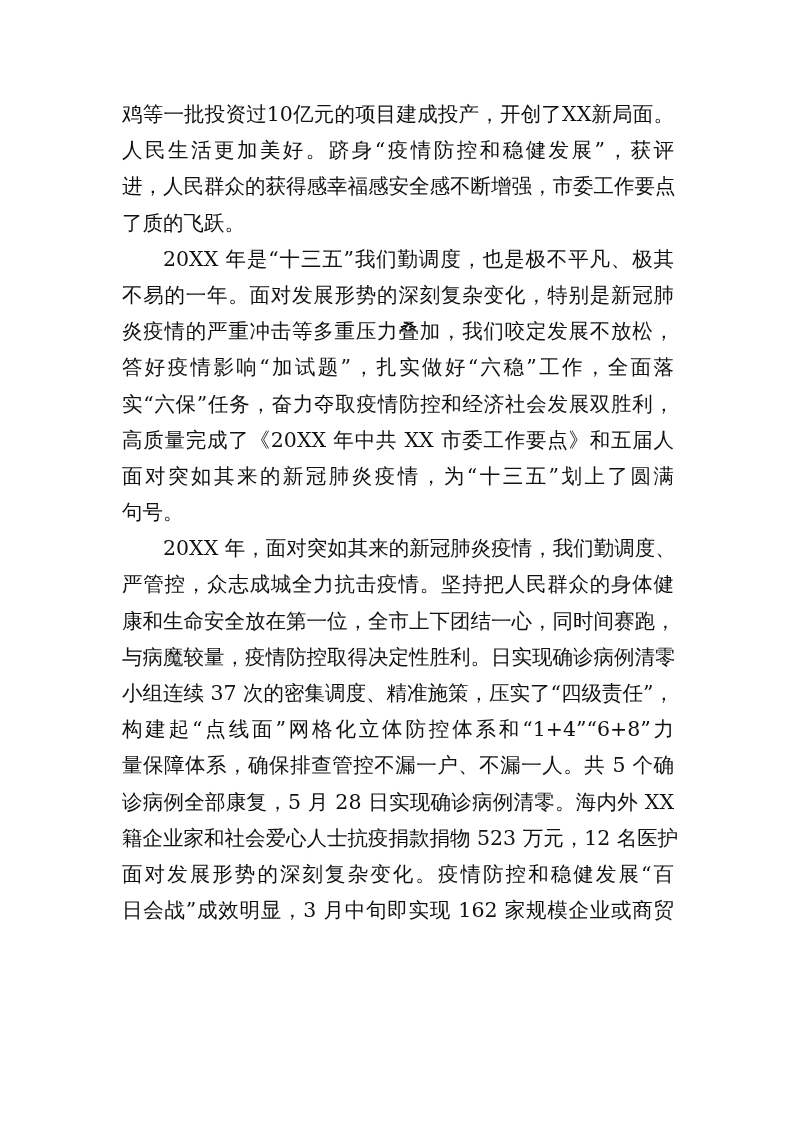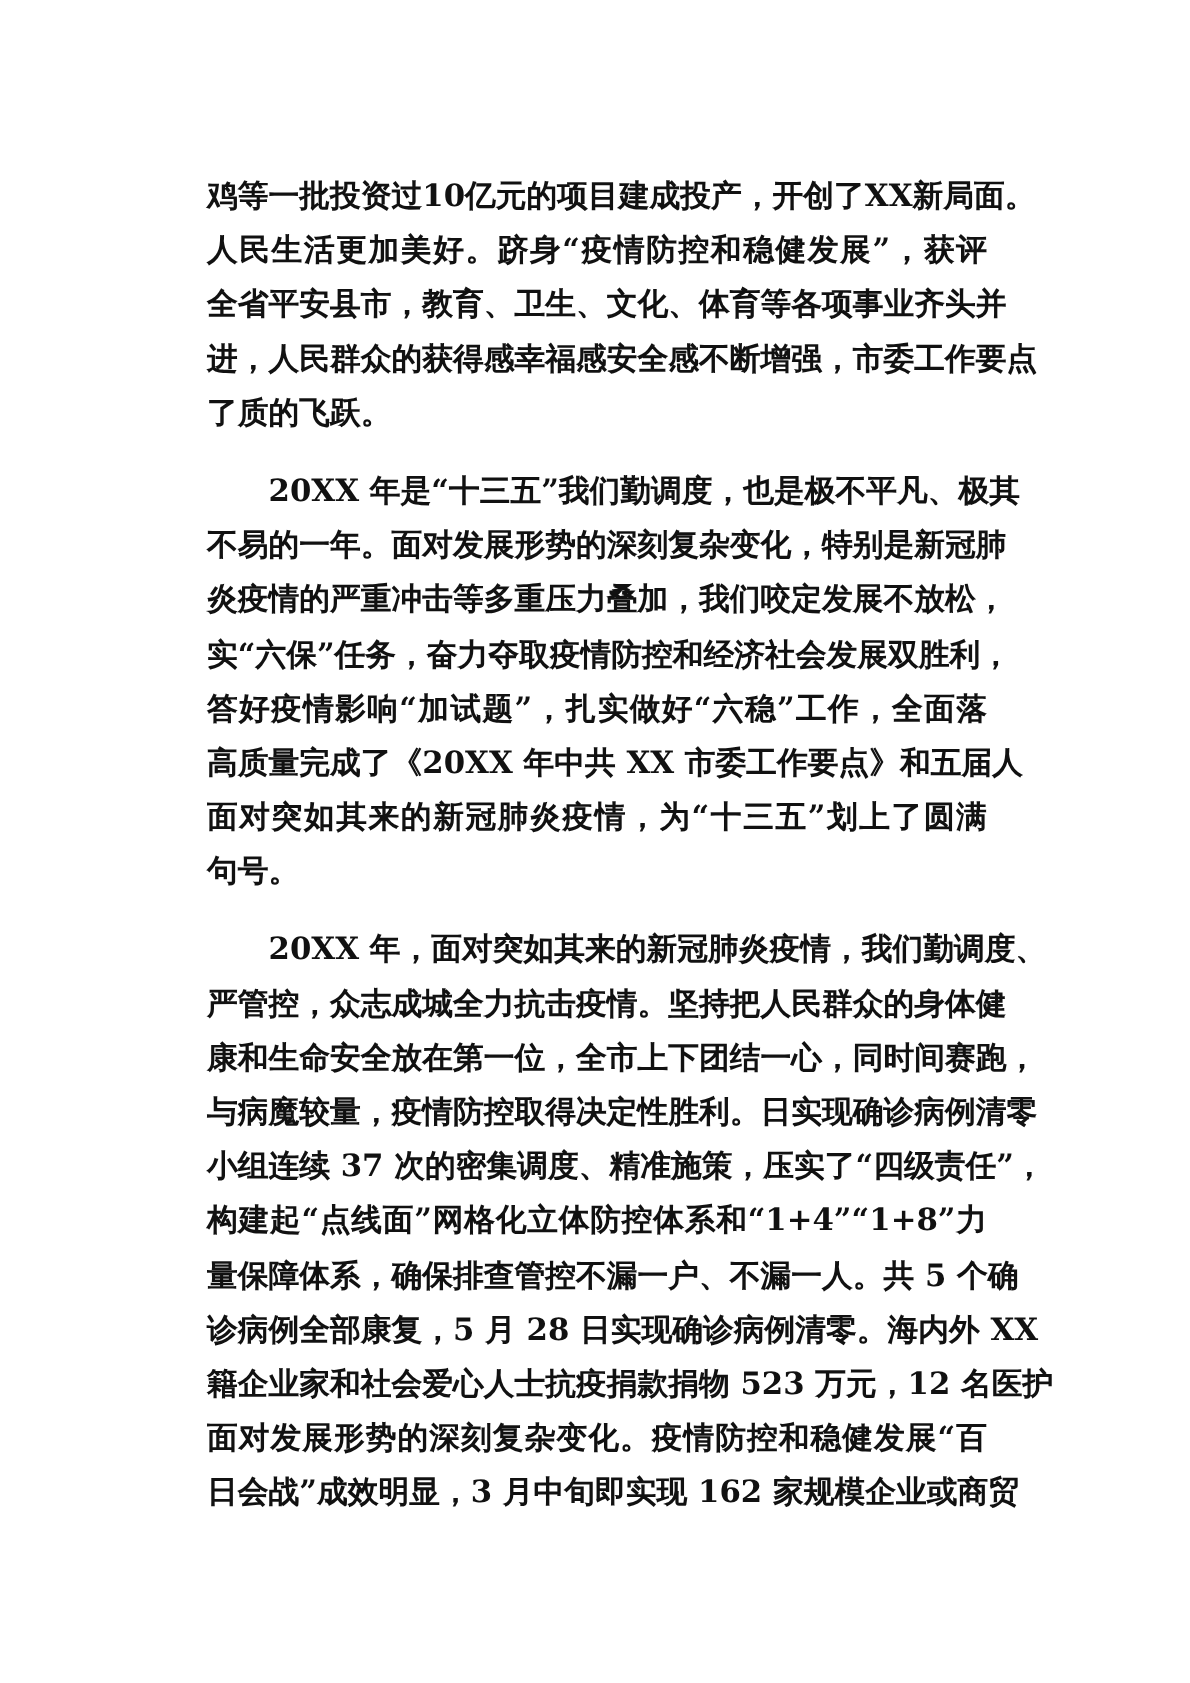--- a/index.html
+++ b/index.html
@@ -19,23 +19,22 @@
       top: 96px;
       width: 552px;
       color: #111111;
       font-family: "DejaVu Serif", "Liberation Serif", serif;
       font-size: 20.5px;
       line-height: 36.2px;
       text-align: justify;
       text-justify: inter-character;
     }
     .para {
-      margin: 16px;
+      margin: 0;
       padding: 0;
-      font-weight: bold;
     }
     .line {
       display: block;
       height: 36.2px;
       white-space: nowrap;
       text-align-last: justify;
       text-align: justify;
     }
     .line.last {
       text-align-last: left;
@@ -45,42 +44,41 @@
     }
   </style>
 </head>
 <body>
 
 <div class="page">
 
   <div class="para">
     <span class="line">鸡等一批投资过10亿元的项目建成投产，开创了XX新局面。</span>
     <span class="line">人民生活更加美好。跻身“疫情防控和稳健发展”，获评</span>
-    <span class="line">全省平安县市，教育、卫生、文化、体育等各项事业齐头并</span>
     <span class="line">进，人民群众的获得感幸福感安全感不断增强，市委工作要点</span>
     <span class="line last">了质的飞跃。</span>
   </div>
 
   <div class="para">
     <span class="line first-indent">20XX 年是“十三五”我们勤调度，也是极不平凡、极其</span>
     <span class="line">不易的一年。面对发展形势的深刻复杂变化，特别是新冠肺</span>
     <span class="line">炎疫情的严重冲击等多重压力叠加，我们咬定发展不放松，</span>
+    <span class="line">答好疫情影响“加试题”，扎实做好“六稳”工作，全面落</span>
     <span class="line">实“六保”任务，奋力夺取疫情防控和经济社会发展双胜利，</span>
-    <span class="line">答好疫情影响“加试题”，扎实做好“六稳”工作，全面落</span>
     <span class="line">高质量完成了《20XX 年中共 XX 市委工作要点》和五届人</span>
     <span class="line">面对突如其来的新冠肺炎疫情，为“十三五”划上了圆满</span>
     <span class="line last">句号。</span>
   </div>
 
   <div class="para">
     <span class="line first-indent">20XX 年，面对突如其来的新冠肺炎疫情，我们勤调度、</span>
     <span class="line">严管控，众志成城全力抗击疫情。坚持把人民群众的身体健</span>
     <span class="line">康和生命安全放在第一位，全市上下团结一心，同时间赛跑，</span>
     <span class="line">与病魔较量，疫情防控取得决定性胜利。日实现确诊病例清零</span>
     <span class="line">小组连续 37 次的密集调度、精准施策，压实了“四级责任”，</span>
-    <span class="line">构建起“点线面”网格化立体防控体系和“1+4”“1+8”力</span>
+    <span class="line">构建起“点线面”网格化立体防控体系和“1+4”“6+8”力</span>
     <span class="line">量保障体系，确保排查管控不漏一户、不漏一人。共 5 个确</span>
     <span class="line">诊病例全部康复，5 月 28 日实现确诊病例清零。海内外 XX</span>
     <span class="line">籍企业家和社会爱心人士抗疫捐款捐物 523 万元，12 名医护</span>
     <span class="line">面对发展形势的深刻复杂变化。疫情防控和稳健发展“百</span>
     <span class="line">日会战”成效明显，3 月中旬即实现 162 家规模企业或商贸</span>
   </div>
 </div>
 
 </body></html>

